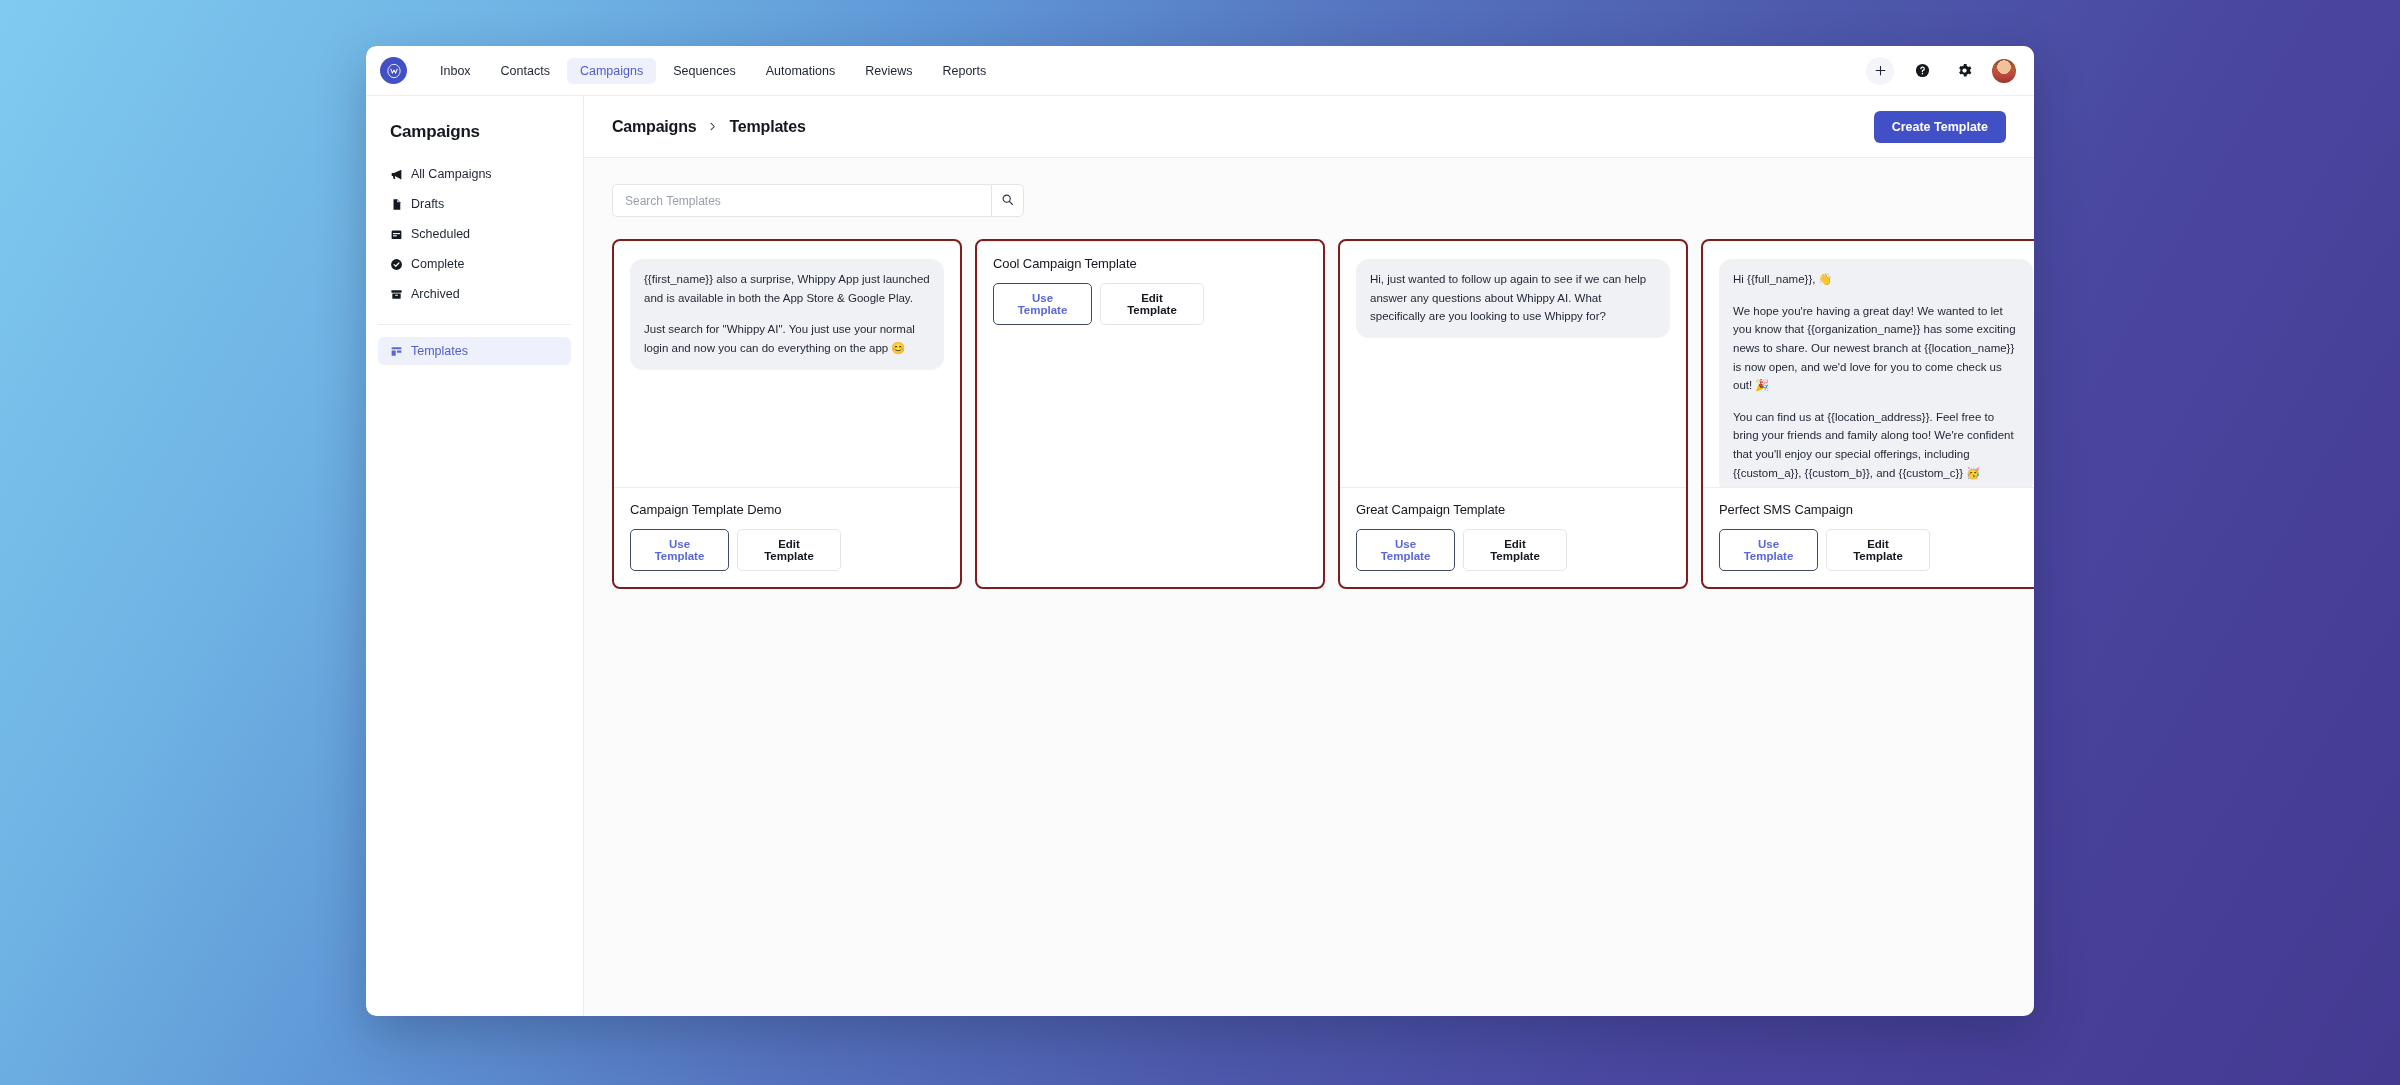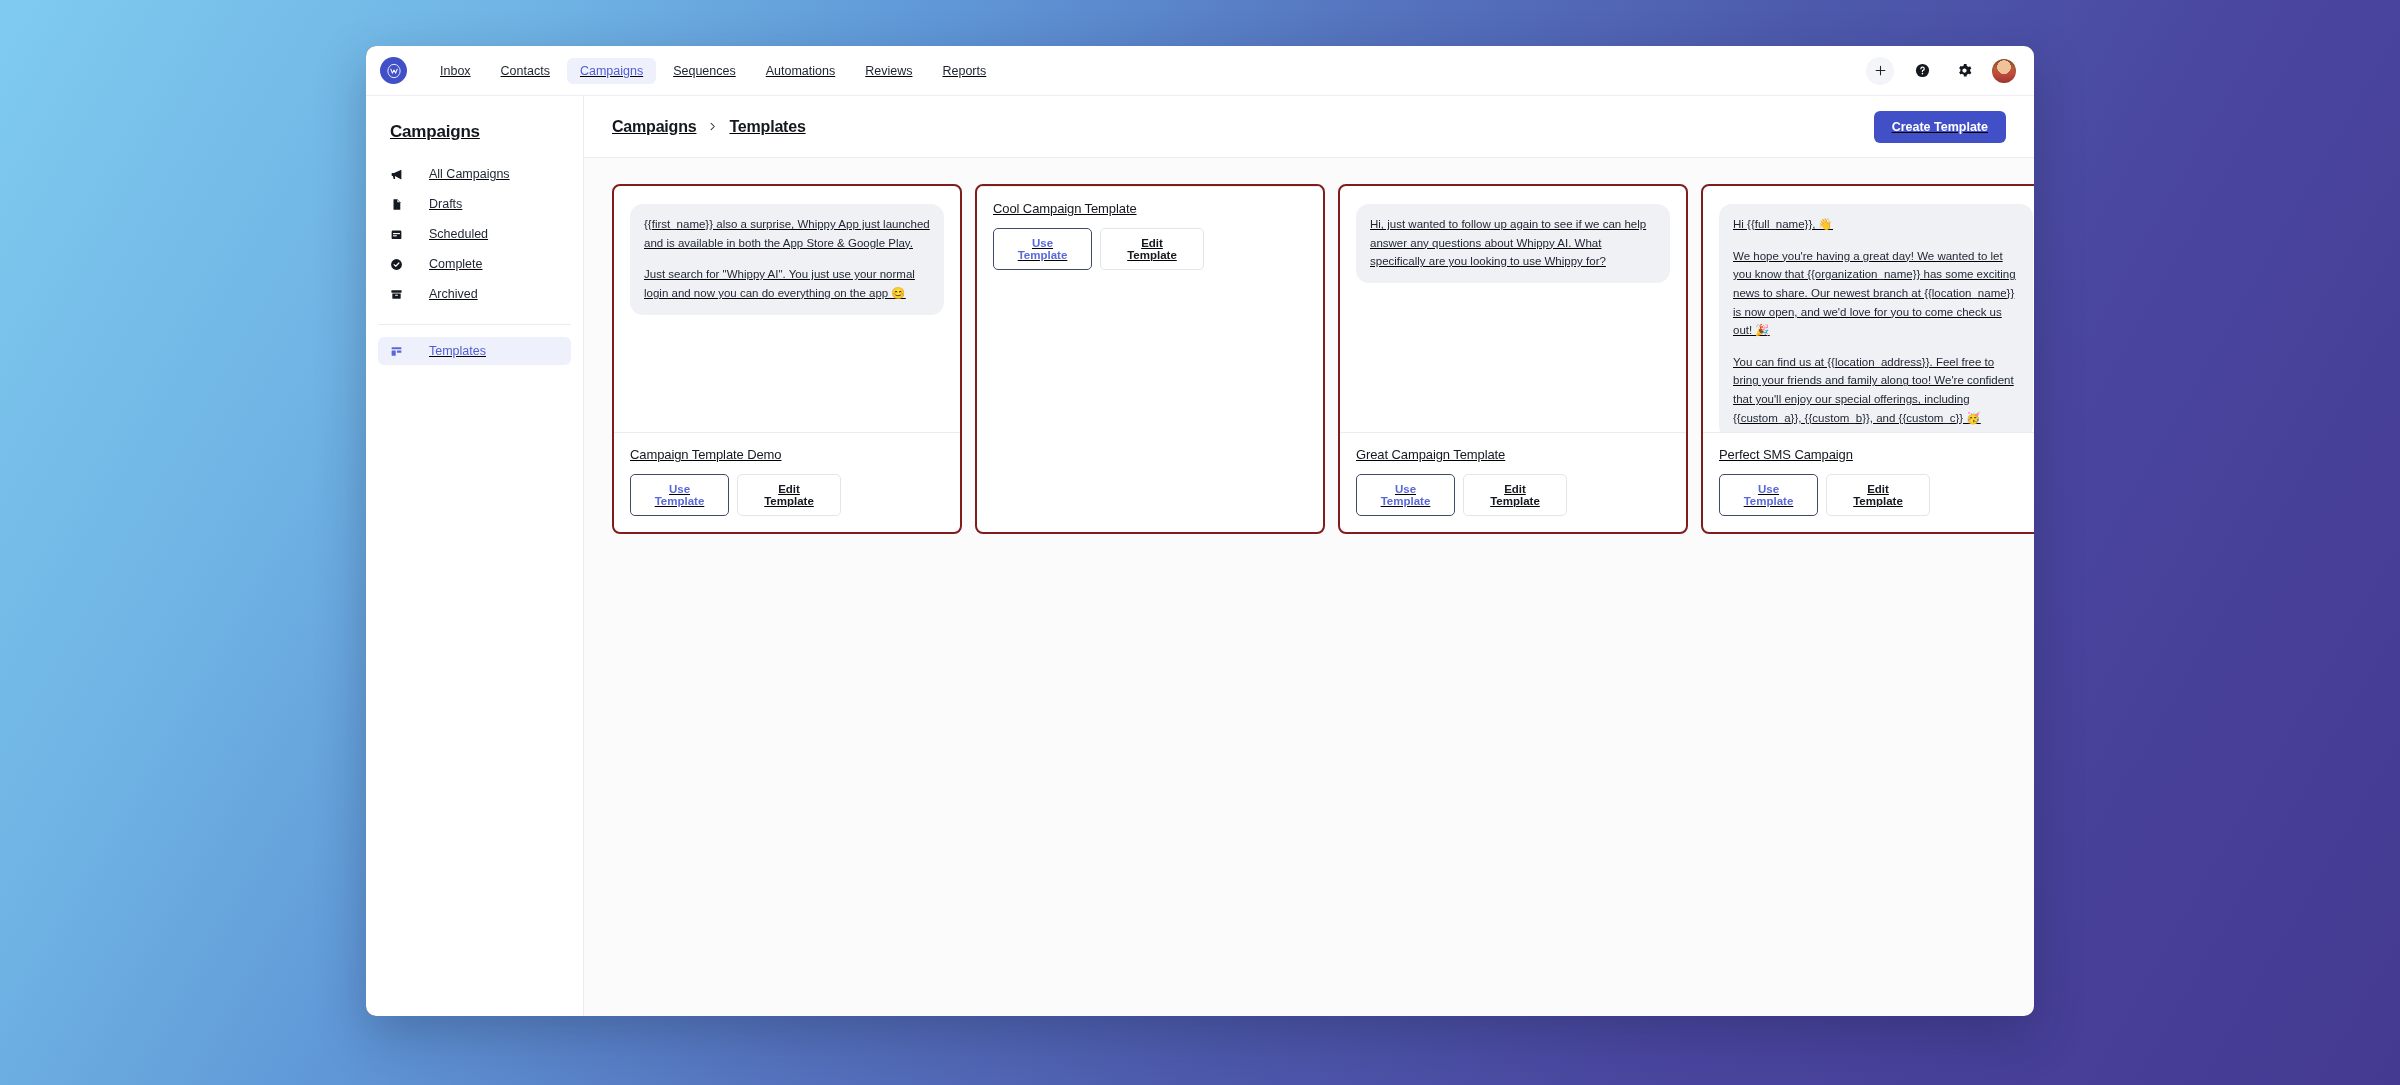--- a/index.html
+++ b/index.html
@@ -29,21 +29,20 @@
     left: 366px;
     top: 46px;
     width: 1668px;
     height: 970px;
     background: #404040;
     border-radius: 10px;
     box-shadow: 0 18px 50px rgba(20,24,60,.28);
     overflow: hidden;
     display: flex;
     flex-direction: column;
-    text-decoration: underline;
   }
 
   
   .topnav {
     height: 50px;
     flex: 0 0 50px;
     display: flex;
     align-items: center;
     padding: 0 18px 0 14px;
     border-bottom: 1px solid #eceef2;
@@ -108,21 +107,21 @@
     font-weight: bold;
     color: #14181f;
     padding: 0 24px;
     margin-bottom: 18px;
     letter-spacing: -.2px;
   }
   .side-group { padding: 0 12px; }
   .side-item {
     display: flex;
     align-items: center;
-    gap: 26px;
+    gap: 8px;
     padding: 7px 12px;
     border-radius: 6px;
     font-size: 12.5px;
     color: #1d2433;
     cursor: pointer;
     margin-bottom: 2px;
   }
   .side-item.active { background: #eef0fc; color: #4f5ed0; font-weight: 500; }
   .side-ico { width: 13px; height: 13px; display: flex; align-items: center; justify-content: center; flex: 0 0 13px; }
   .side-sep { height: 1px; background: #ebedf1; margin: 14px 0 12px; }
@@ -391,20 +390,33 @@
             </svg>
           </span>
           <span class="crumb">Templates</span>
         </div>
         <div class="head-spacer"></div>
         <button class="btn-primary">Create Template</button>
       </div>
 
       <div class="content">
 
+        <div class="search-row">
+          <div class="search-wrap">
+            <input class="search-input" type="text" placeholder="Search Templates" style="">
+            <button class="search-btn">
+              <span>
+                <svg width="13" height="13" viewBox="0 0 24 24" aria-hidden="true">
+                  <circle cx="10.5" cy="10.5" r="6.6" fill="none" stroke="#2b3342" stroke-width="2.1"></circle>
+                  <path d="M15.4 15.4 21 21" stroke="#2b3342" stroke-width="2.3" stroke-linecap="round"></path>
+                </svg>
+              </span>
+            </button>
+          </div>
+        </div>
 
         <div class="card-grid">
 
           <div class="card">
             <div class="card-preview">
               <div class="bubble">
                 <p>{{first_name}} also a surprise, Whippy App just launched and is available in both the App Store &amp; Google Play.</p>
                 <p>Just search for "Whippy AI". You just use your normal login and now you can do everything on the app 😊</p>
               </div>
             </div>

